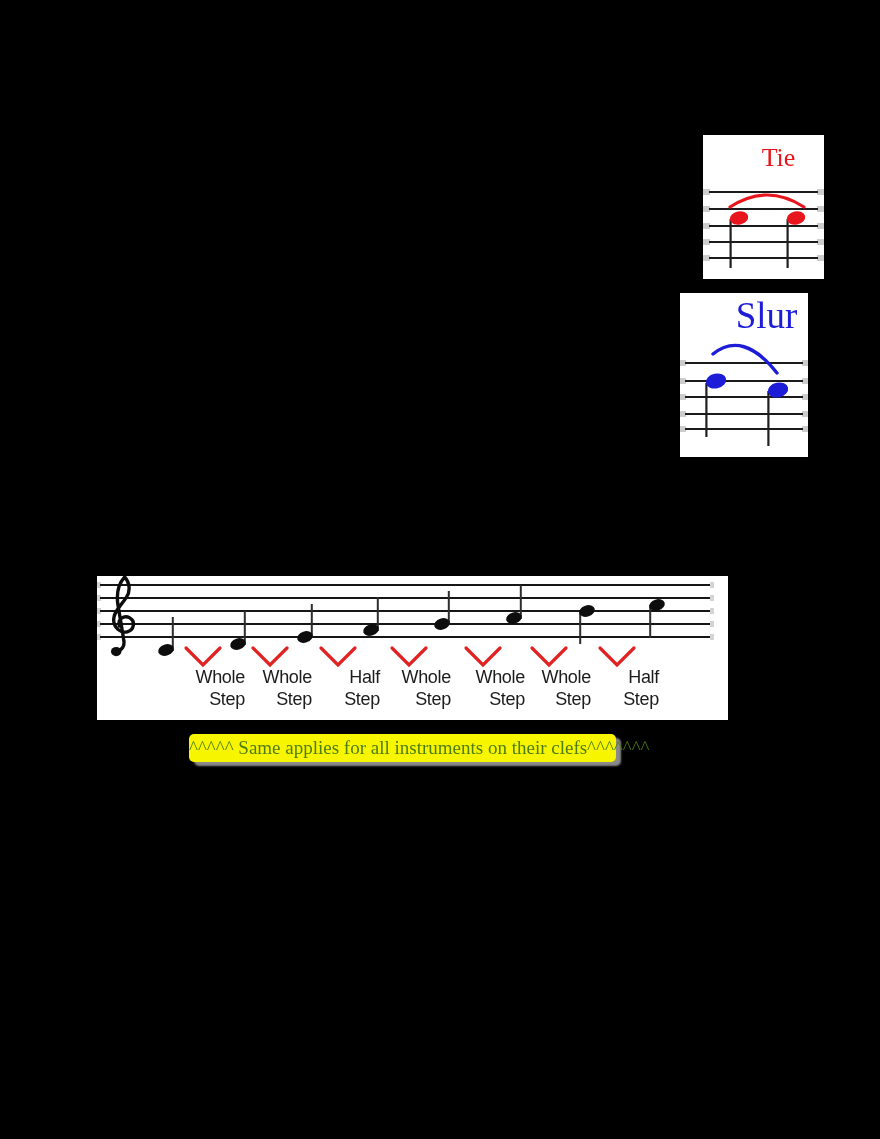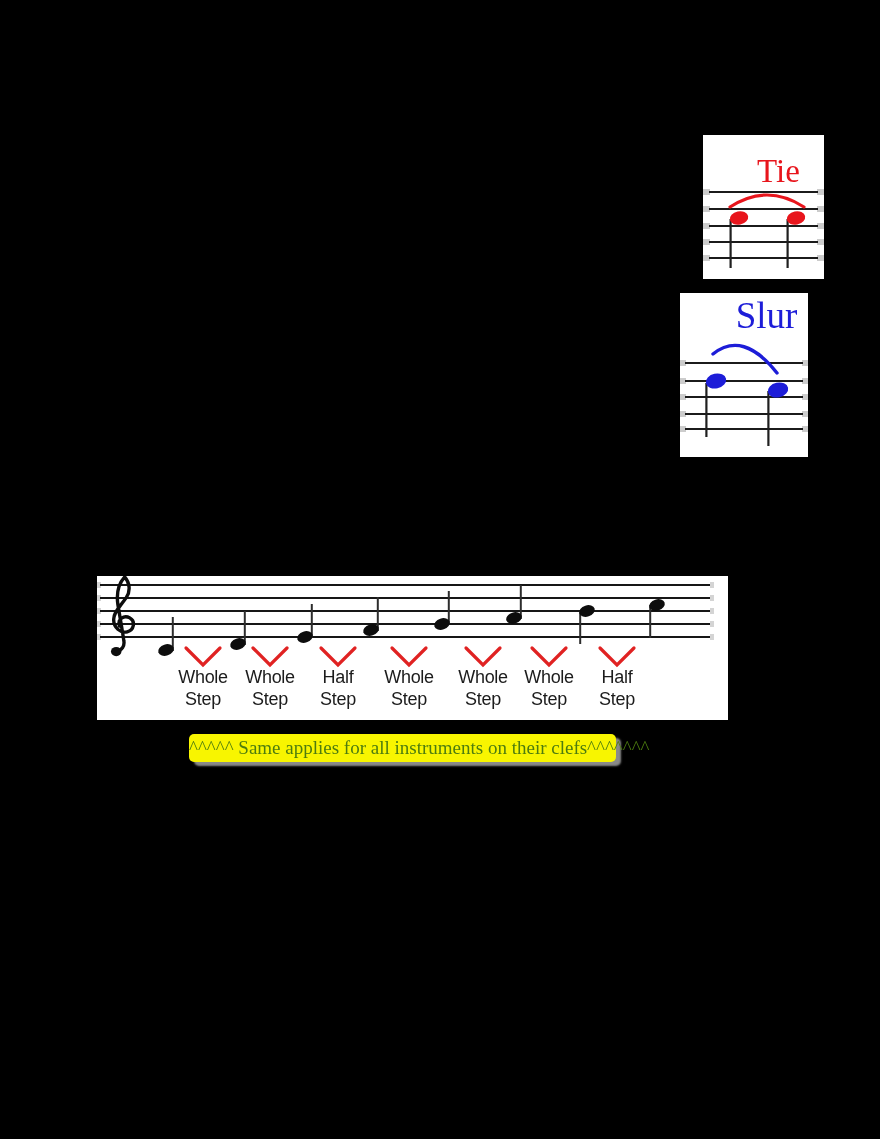--- a/index.html
+++ b/index.html
@@ -12,43 +12,43 @@
   html,body{background:#000;}
   body{
     width:880px;height:1139px;position:relative;overflow:hidden;
     font-family:"Liberation Sans", sans-serif;
   }
   .card{position:absolute;background:#ffffff;}
 
   
   .tie-card{left:703px;top:135px;width:121px;height:144px;}
   .tie-title{
-    text-align:center;margin-top:19px;
-    font-family:"Liberation Serif", serif;font-size:33px;line-height:34px;
+    text-align:center;margin-top:6px;
+    font-family:"Liberation Serif", serif;font-size:26px;line-height:34px;
     color:var(--tie-red);
     padding-left:30px;
   }
   .tie-card svg{position:absolute;left:0;top:0;}
 
   
   .slur-card{left:680px;top:293px;width:128px;height:164px;}
   .slur-title{
     text-align:center;margin-top:4px;
     font-family:"Liberation Serif", serif;font-size:37px;line-height:38px;
     color:var(--slur-blue);
     padding-left:45px;
   }
   .slur-card svg{position:absolute;left:0;top:0;}
 
   
   .scale-card{left:97px;top:576px;width:631px;height:144px;}
   .scale-card svg{position:absolute;left:0;top:0;}
   .step-label{
     position:absolute;top:90px;width:84px;
-    text-align:center;color:#1c1c1c;
+    text-align:right;color:#1c1c1c;
     font-size:18px;line-height:22px;letter-spacing:-0.3px;
   }
   .step-label span{display:block;}
 
   
   .banner{
     position:absolute;left:189px;top:734px;width:427px;height:28px;
     background:var(--banner-yellow);
     border-radius:5px;
     box-shadow:5px 4px 2px #8a8a8a;

